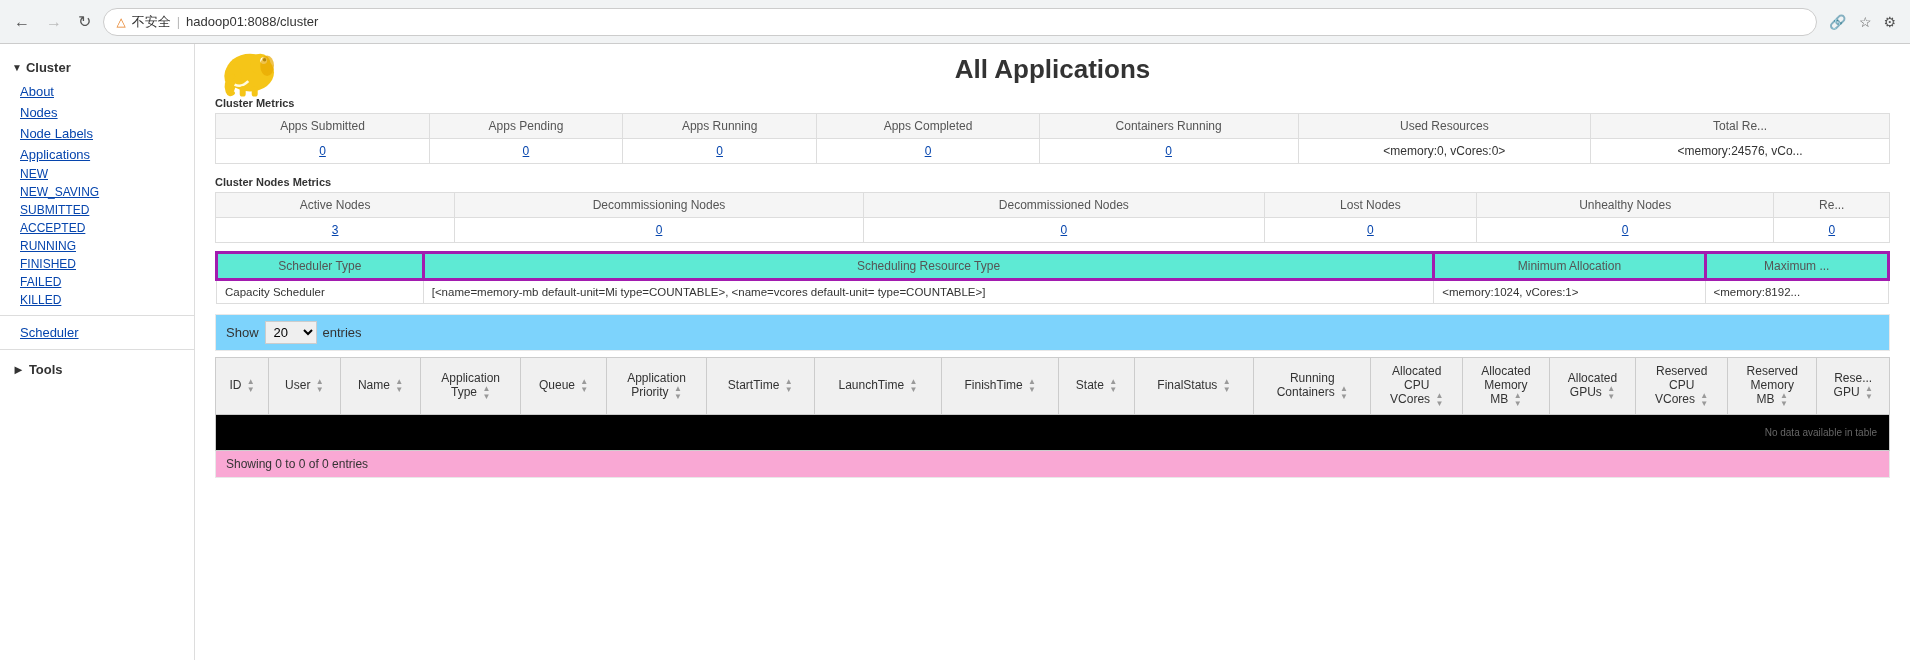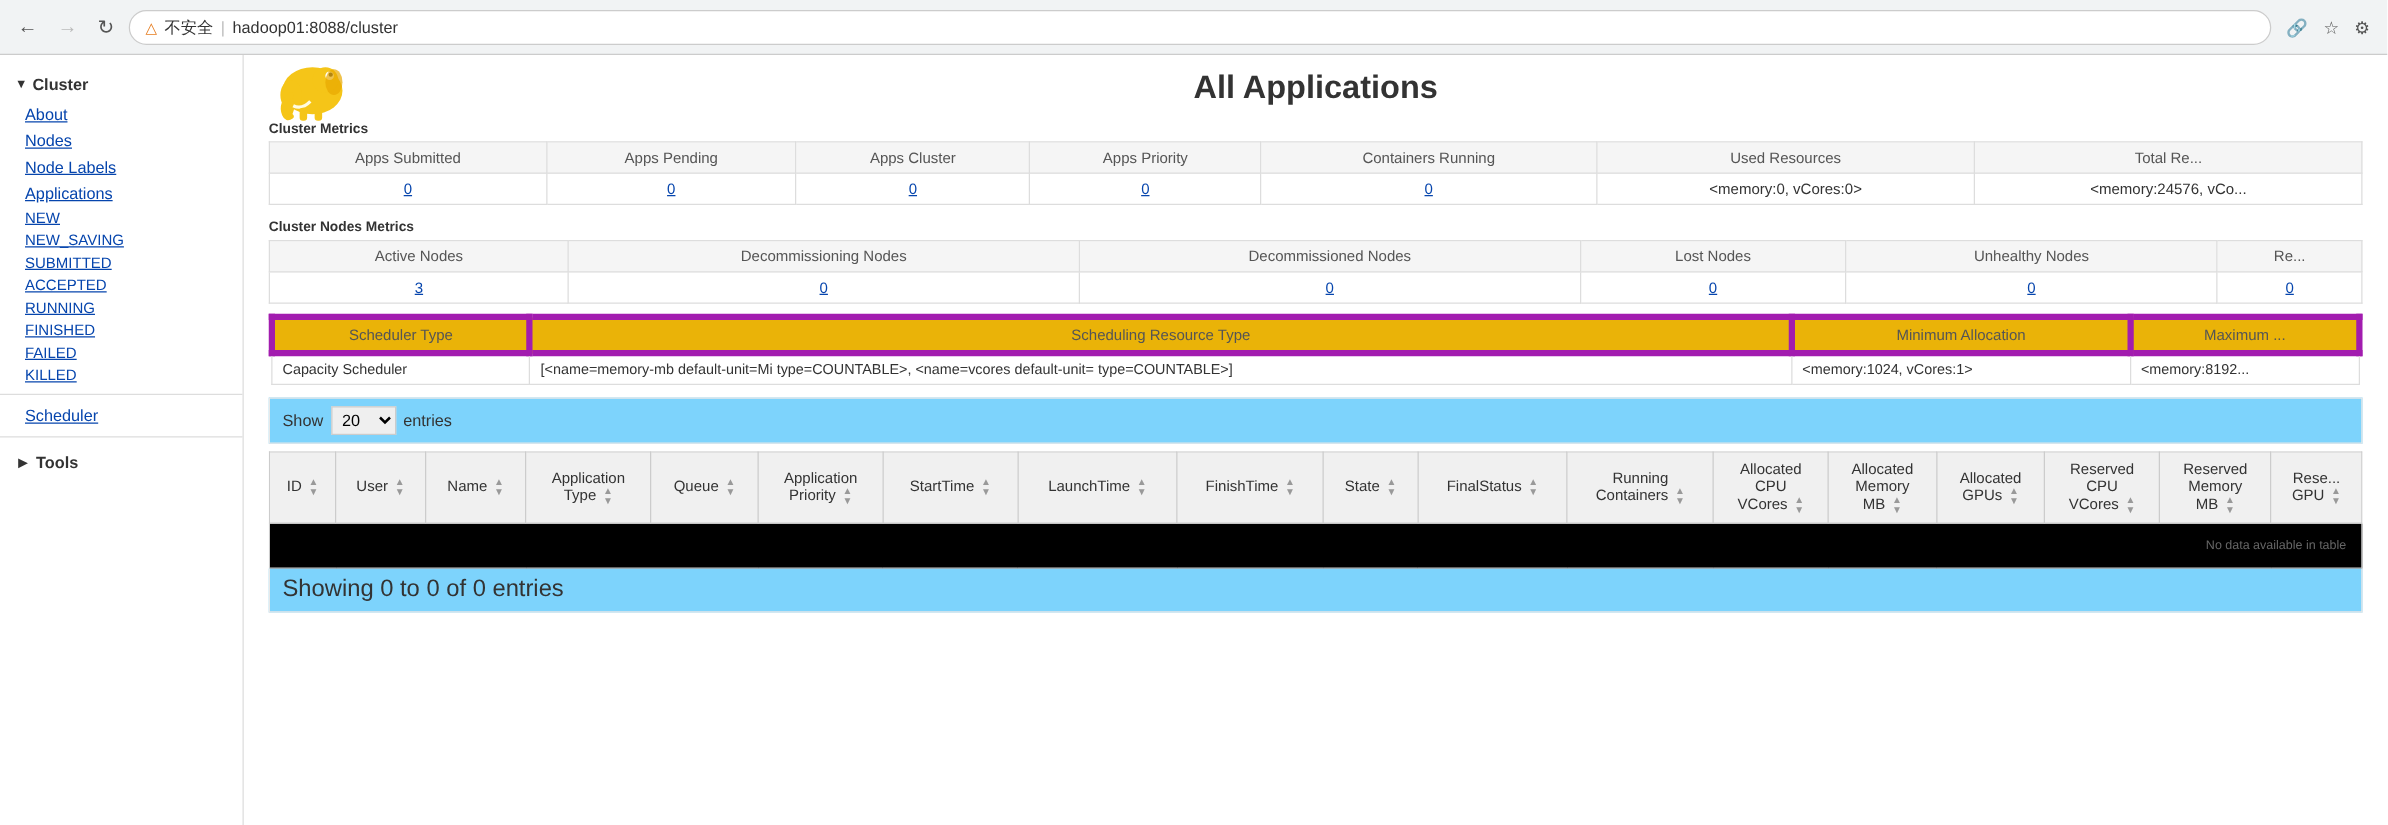--- a/index.html
+++ b/index.html
@@ -203,38 +203,38 @@
       text-align: center;
     }
     .no-data-row td {
       text-align: right;
       padding: 12px;
       color: #666;
       font-size: 10px;
       background: #000000;
     }
     .showing-entries {
-      font-size: 19px;
+      font-size: 12px;
       padding: 6px 10px;
-      background: #7dd3fc;
+      background: #f9a8d4;
       border: 1px solid #e8e8e8;
       border-top: none;
       color: #333;
     }
 
     
     .scheduler-table {
       width: 100%;
       border-collapse: collapse;
       font-size: 12px;
       margin-bottom: 8px;
     }
     .scheduler-table th {
-      background: #eab308;
-      border: 5px solid #a21caf;
+      background: #5eead4;
+      border: 3px solid #a21caf;
       padding: 5px 8px;
       text-align: center;
       font-weight: normal;
       color: #555;
     }
     .scheduler-table td {
       border: 1px solid #ddd;
       padding: 5px 8px;
       text-align: left;
       color: #333;
@@ -317,22 +317,22 @@
         <h1>All Applications</h1>
       </div>
     </div>
 
     <div class="section-title">Cluster Metrics</div>
     <table class="metrics-table">
       <thead>
         <tr>
           <th>Apps Submitted</th>
           <th>Apps Pending</th>
-          <th>Apps Cluster</th>
-          <th>Apps Priority</th>
+          <th>Apps Running</th>
+          <th>Apps Completed</th>
           <th>Containers Running</th>
           <th>Used Resources</th>
           <th>Total Re...</th>
         </tr>
       </thead>
       <tbody>
         <tr>
           <td class="link">0</td>
           <td class="link">0</td>
           <td class="link">0</td>

